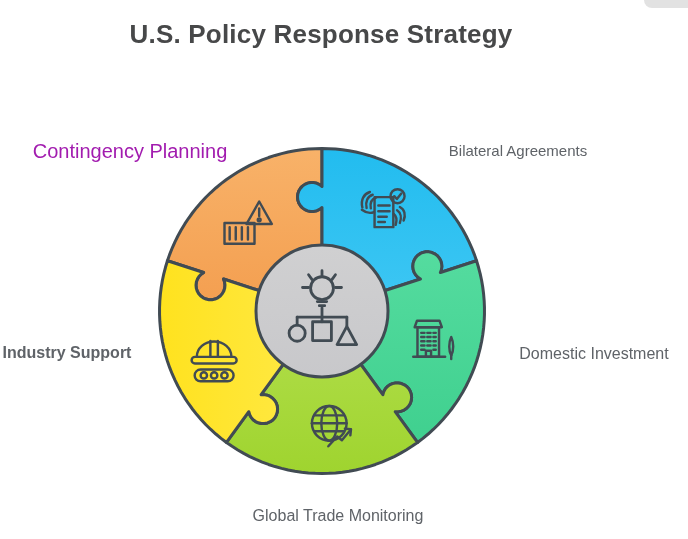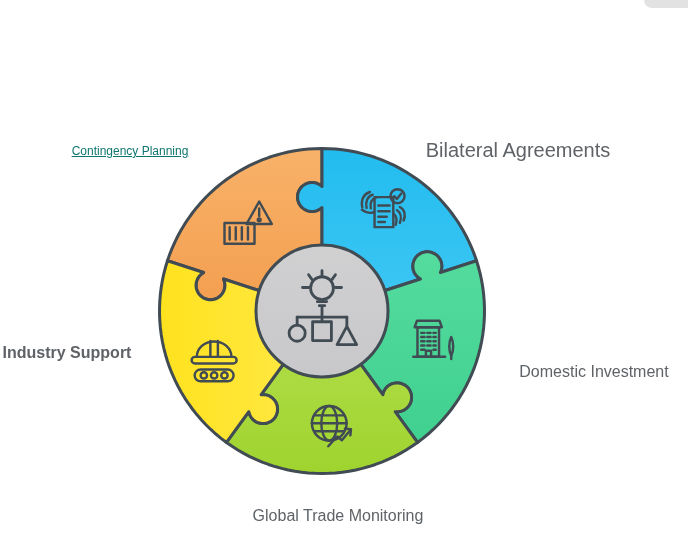--- a/index.html
+++ b/index.html
@@ -18,20 +18,21 @@
   .wheel-svg{position:absolute;left:0;top:0;}
   .seg-label{
     position:absolute;transform:translate(-50%,-50%);
     color:#5F6368;font-size:16px;white-space:nowrap;
   }
 </style>
 </head>
 <body>
 
 <div class="canvas">
+  <div class="page-title">U.S. Policy Response Strategy</div>
   <div class="corner-overlay"></div>
   <svg id="wheel-svg" class="wheel-svg" width="688" height="539" viewBox="0 0 688 539">
       <defs>
         <linearGradient id="g0" gradientUnits="userSpaceOnUse" x1="322" y1="148.5" x2="322" y2="473.5">
           <stop offset="0%" stop-color="#F8B269"></stop>
           <stop offset="100%" stop-color="#EF8A35"></stop>
         </linearGradient>
         <linearGradient id="g1" gradientUnits="userSpaceOnUse" x1="322" y1="148.5" x2="322" y2="473.5">
           <stop offset="0%" stop-color="#22BCEF"></stop>
           <stop offset="100%" stop-color="#5BD2F8"></stop>
@@ -108,19 +109,19 @@
         <path d="M32 2 V6.2 M22 5 L24.5 8.5 M42 5 L39.5 8.5 M17.5 14.5 H22 M42 14.5 H46.5"></path>
         <path d="M32 29.5 V36.5"></path>
         <path d="M13.5 36.5 H50.5"></path>
         <path d="M13.5 36.5 V42.5 M32 36.5 V40 M50.5 36.5 V43"></path>
         <circle cx="13.5" cy="48.5" r="6"></circle>
         <path d="M25 40 H39 V54 H25 Z"></path>
         <path d="M50.5 43.5 L57.8 57 H43.2 Z"></path>
       </g>
     </svg>
   <div id="labels">
-      <div class="seg-label" style="left: 130px; top: 151px; color: #0f766e; font-size: 12px; text-decoration: underline;">Contingency Planning</div>
-      <div class="seg-label" style="left: 518px; top: 150px; color: rgb(95, 99, 104); font-size: 20px;">Bilateral Agreements</div>
-      <div class="seg-label" style="left: 594px; top: 372px; color: rgb(95, 99, 104); font-size: 16px;">Domestic Investment</div>
+      <div class="seg-label" style="left: 130px; top: 151px; color: #a21caf; font-size: 20px;">Contingency Planning</div>
+      <div class="seg-label" style="left: 518px; top: 150px; color: rgb(95, 99, 104); font-size: 15px;">Bilateral Agreements</div>
+      <div class="seg-label" style="left: 594px; top: 354px; color: rgb(95, 99, 104); font-size: 16px;">Domestic Investment</div>
       <div class="seg-label" style="left: 338px; top: 516px; color: rgb(95, 99, 104); font-size: 16px;">Global Trade Monitoring</div>
       <div class="seg-label" style="left: 67px; top: 353px; color: rgb(95, 99, 104); font-size: 16px; font-weight: bold;">Industry Support</div>
     </div>
 </div>
 
 </body></html>

